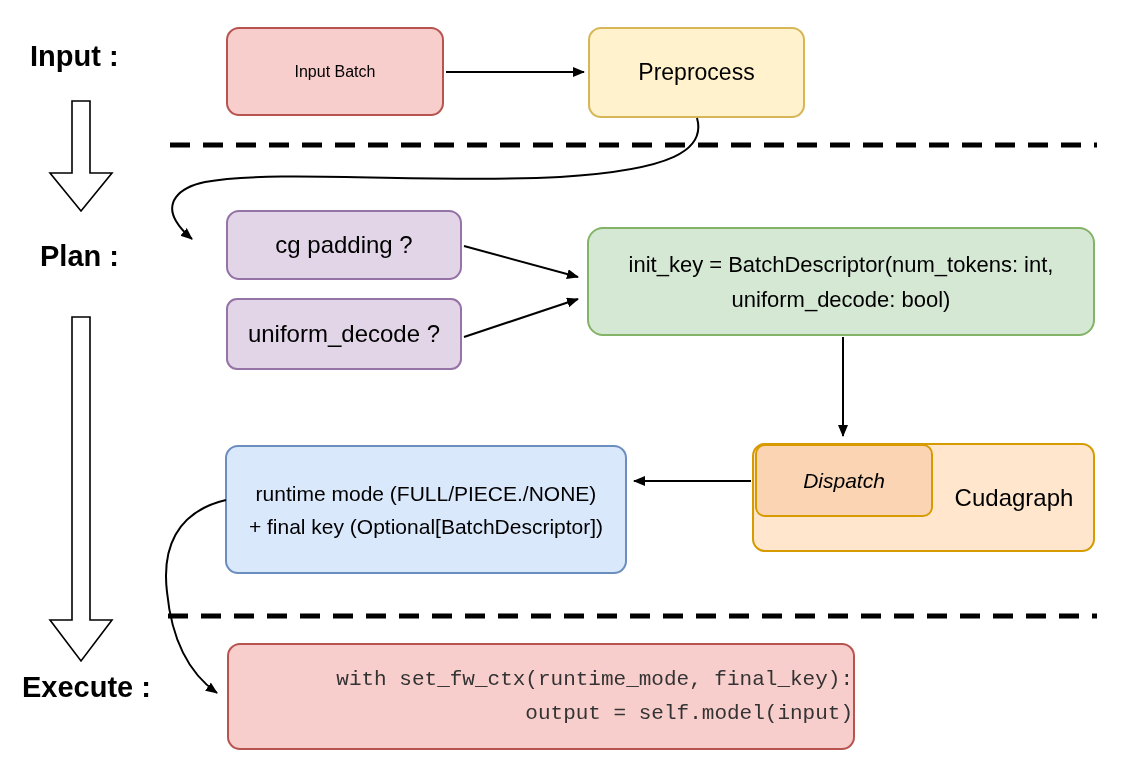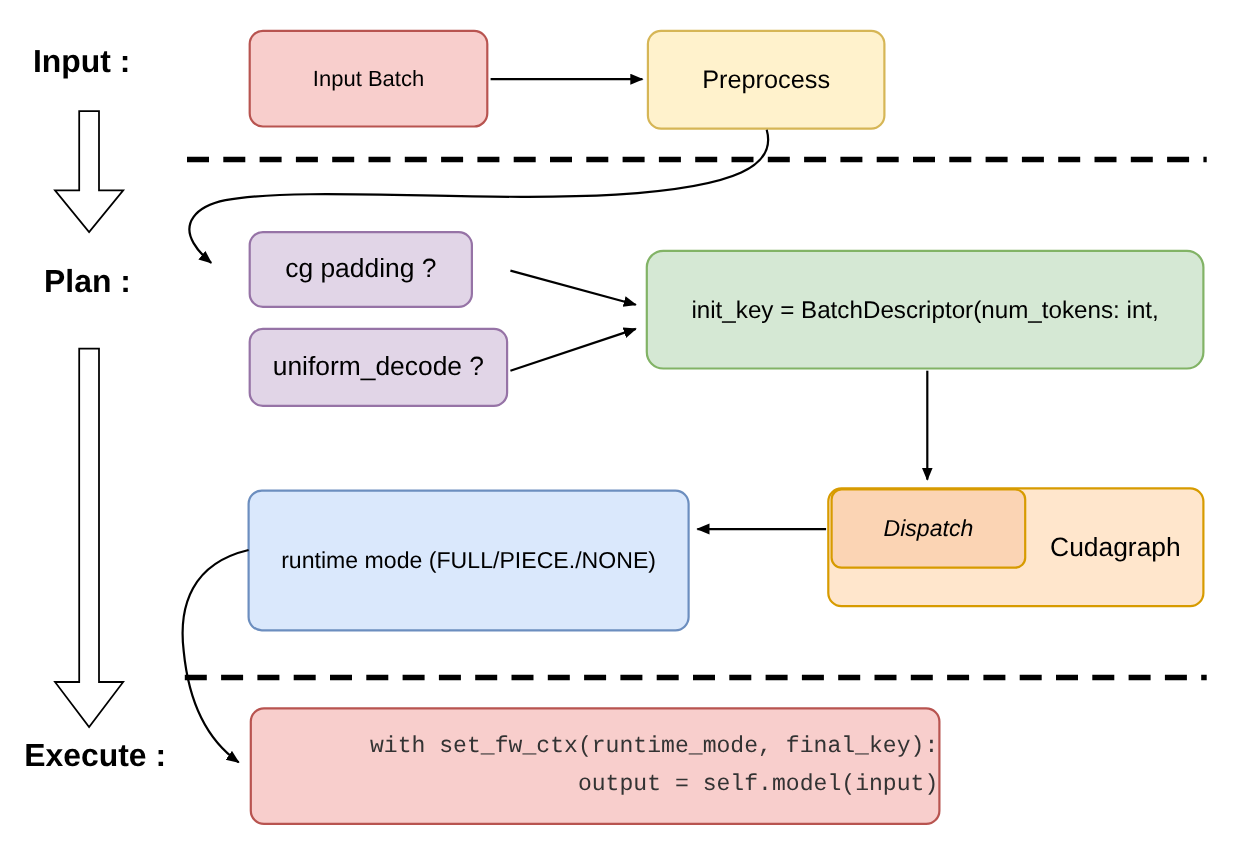--- a/index.html
+++ b/index.html
@@ -15,24 +15,24 @@
   }
   .node span{display:block;}
   .red    {background:var(--red-fill);border-color:var(--red-stroke);}
   .yellow {background:var(--yellow-fill);border-color:var(--yellow-stroke);}
   .purple {background:var(--purple-fill);border-color:var(--purple-stroke);}
   .green  {background:var(--green-fill);border-color:var(--green-stroke);}
   .orange {background:var(--orange-fill);border-color:var(--orange-stroke);}
   .orange-inner{background:var(--orange-inner-fill);border-color:var(--orange-stroke);}
   .blue   {background:var(--blue-fill);border-color:var(--blue-stroke);}
 
-  .n-input-batch {left:226px;top:27px;width:218px;height:89px;font-size:20px;}
+  .n-input-batch {left:226px;top:27px;width:218px;height:89px;font-size:16px;}
   .n-preprocess  {left:588px;top:27px;width:217px;height:91px;font-size:23px;}
-  .n-cg-padding  {left:226px;top:210px;width:204px;height:70px;font-size:24px;}
-  .n-uniform     {left:226px;top:298px;width:236px;height:72px;font-size:24px;}
+  .n-cg-padding  {left:226px;top:210px;width:236px;height:70px;font-size:24px;}
+  .n-uniform     {left:226px;top:298px;width:236px;height:72px;font-size:24px;border-radius:11px;}
   .n-init-key    {left:587px;top:227px;width:508px;height:109px;font-size:22px;line-height:35px;border-radius:16px;}
   .n-dispatcher  {left:752px;top:443px;width:343px;height:109px;}
   .n-dispatch    {left:755px;top:444px;width:178px;height:73px;font-size:21px;border-radius:10px;font-style:italic;}
   .dispatcher-label{
     position:absolute;left:933px;top:443px;width:162px;height:109px;z-index:2;
     display:flex;flex-direction:column;align-items:center;justify-content:center;
     font-size:24px;line-height:33px;text-align:left;
   }
   .n-runtime     {left:225px;top:445px;width:402px;height:129px;font-size:21px;line-height:33px;}
   .n-code{
@@ -68,32 +68,34 @@
   <div class="node purple n-cg-padding">
     <span>cg padding ?</span>
   </div>
 
   <div class="node purple n-uniform">
     <span>uniform_decode ?</span>
   </div>
 
   <div class="node green n-init-key">
     <span>init_key = BatchDescriptor(num_tokens: int,</span>
+    <span>uniform_decode: bool)</span>
   </div>
 
   <div class="node orange n-dispatcher"></div>
   <div class="node orange-inner n-dispatch">
     <span>Dispatch</span>
   </div>
   <div class="dispatcher-label">
     <span>Cudagraph</span>
   </div>
 
   <div class="node blue n-runtime">
     <span>runtime mode (FULL/PIECE./NONE)</span>
+    <span>+ final key (Optional[BatchDescriptor])</span>
   </div>
 
   <div class="node red n-code">
     <span>with set_fw_ctx(runtime_mode, final_key):</span>
     <span>    output = self.model(input)</span>
   </div>
 
   <svg class="overlay" viewBox="0 0 1142 770">
     <defs>
       <marker id="arrow" markerWidth="14" markerHeight="12" refX="11" refY="5" orient="auto" markerUnits="userSpaceOnUse">

